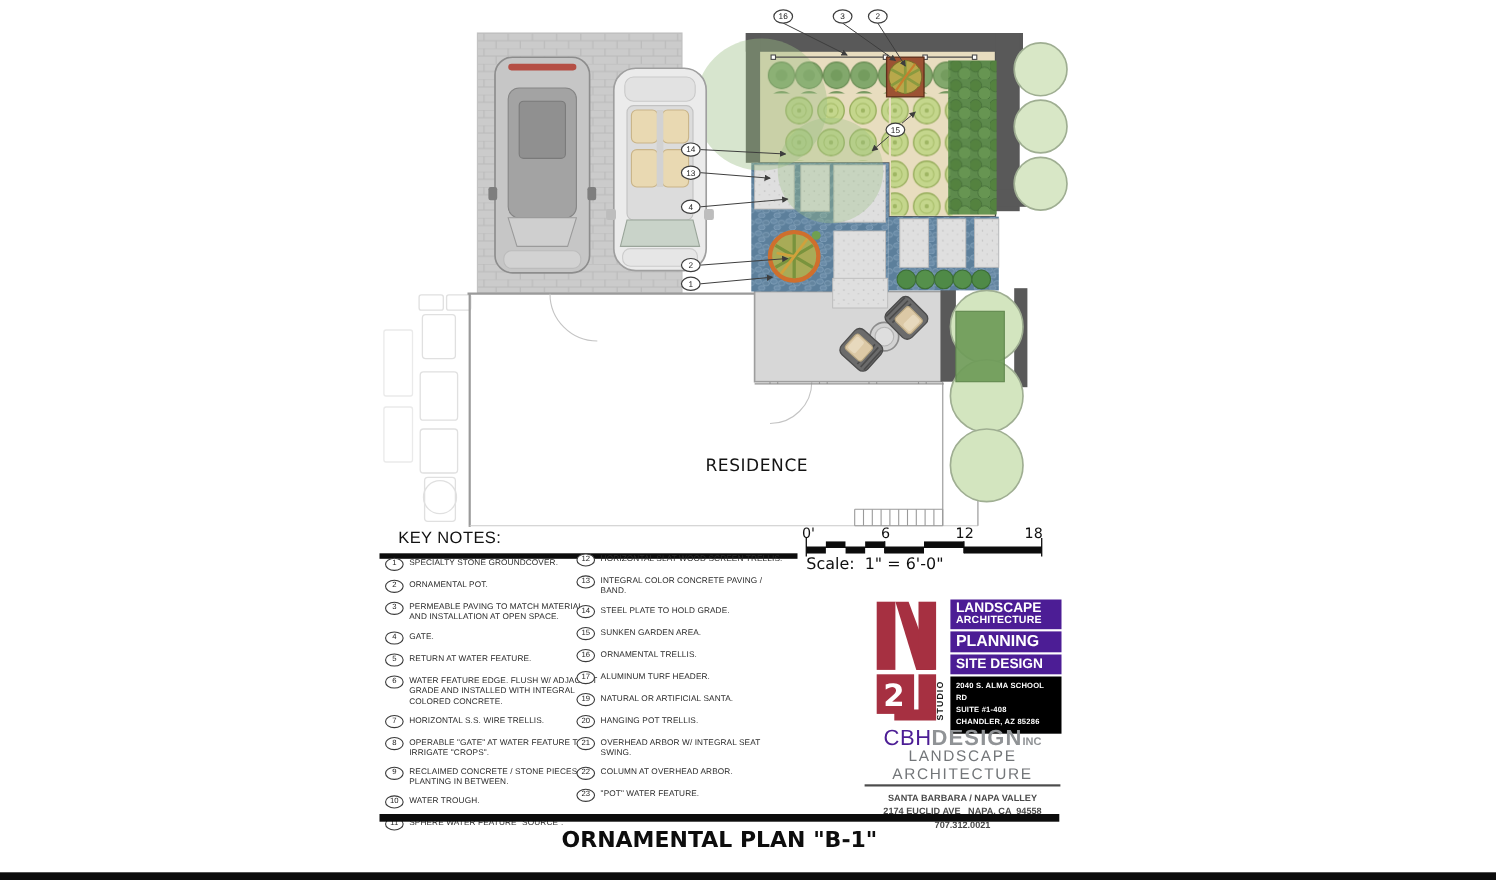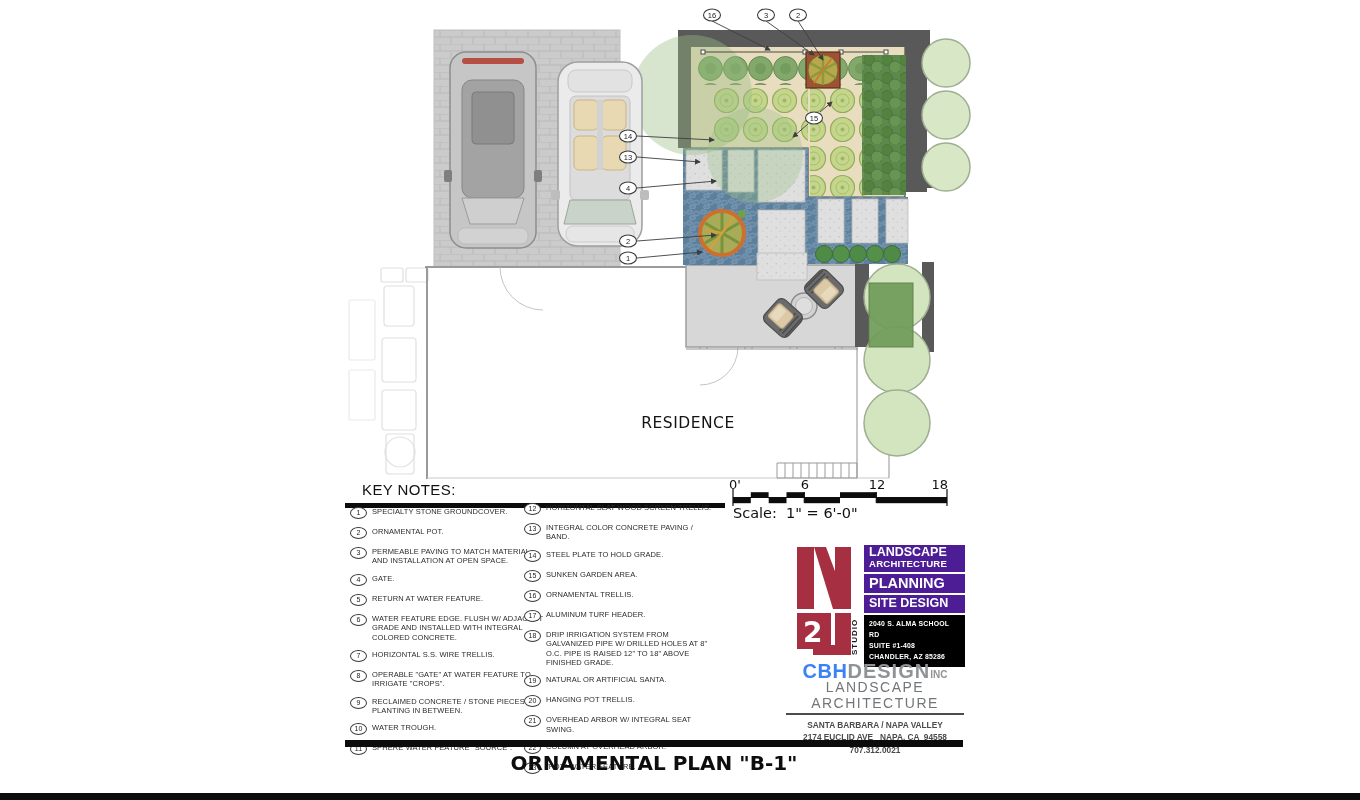--- a/index.html
+++ b/index.html
@@ -32,21 +32,21 @@
   .svc-l1{font-size:12.5px;line-height:1.05;}
   .svc-l2{font-size:9.6px;line-height:1.1;letter-spacing:.2px;}
   .svc-l3{font-size:14.5px;line-height:1.15;}
   .svc-l4{font-size:12.5px;line-height:1.2;}
   .in2it-addr{background:#000;color:#fff;padding:3px 4px 4px 5px;margin-top:1px;}
   .in2it-addr div{font-size:6.9px;font-weight:bold;line-height:1.6;letter-spacing:.2px;}
 
   
   .cbh{position:absolute;left:782px;top:660px;width:186px;text-align:center;}
   .cbh-l1{white-space:nowrap;}
-  .cbh-name1{font-size:20px;font-weight:700;color:#3b82f6;letter-spacing:.5px;}
+  .cbh-name1{font-size:20px;font-weight:400;color:#4c1d95;letter-spacing:.5px;}
   .cbh-name2{font-size:20px;font-weight:700;color:#909396;letter-spacing:1px;}
   .cbh-name3{font-size:10px;font-weight:700;color:#909396;}
   .cbh-l2{font-size:14px;color:#737679;letter-spacing:1.5px;margin-top:-4px;}
   .cbh-rule{height:2px;background:#4c4c4c;margin:2px 4px 4px 4px;}
   .cbh-addr div{font-size:8.3px;font-weight:bold;color:#4a4a4a;line-height:1.5;white-space:pre;}
 
   
   .bar-top{position:absolute;left:345px;top:740px;width:618px;height:7px;background:#0c0c0c;}
   .sheet-title{position:absolute;left:345px;top:751px;width:618px;text-align:center;
                font-family:"DejaVu Sans",sans-serif;font-size:20px;font-weight:bold;color:#0d0d0d;}
@@ -402,24 +402,20 @@
       <div class="kn-item">
         <span class="kn-num">16</span>
         <span class="kn-text">ORNAMENTAL TRELLIS.</span>
       </div>
 
       <div class="kn-item">
         <span class="kn-num">17</span>
         <span class="kn-text">ALUMINUM TURF HEADER.</span>
       </div>
 
-      <div class="kn-item">
-        <span class="kn-num">18</span>
-        <span class="kn-text">DRIP IRRIGATION SYSTEM FROM GALVANIZED PIPE W/ DRILLED HOLES AT 8" O.C. PIPE IS RAISED 12" TO 18" ABOVE FINISHED GRADE.</span>
-      </div>
 
       <div class="kn-item">
         <span class="kn-num">19</span>
         <span class="kn-text">NATURAL OR ARTIFICIAL SANTA.</span>
       </div>
 
       <div class="kn-item">
         <span class="kn-num">20</span>
         <span class="kn-text">HANGING POT TRELLIS.</span>
       </div>

